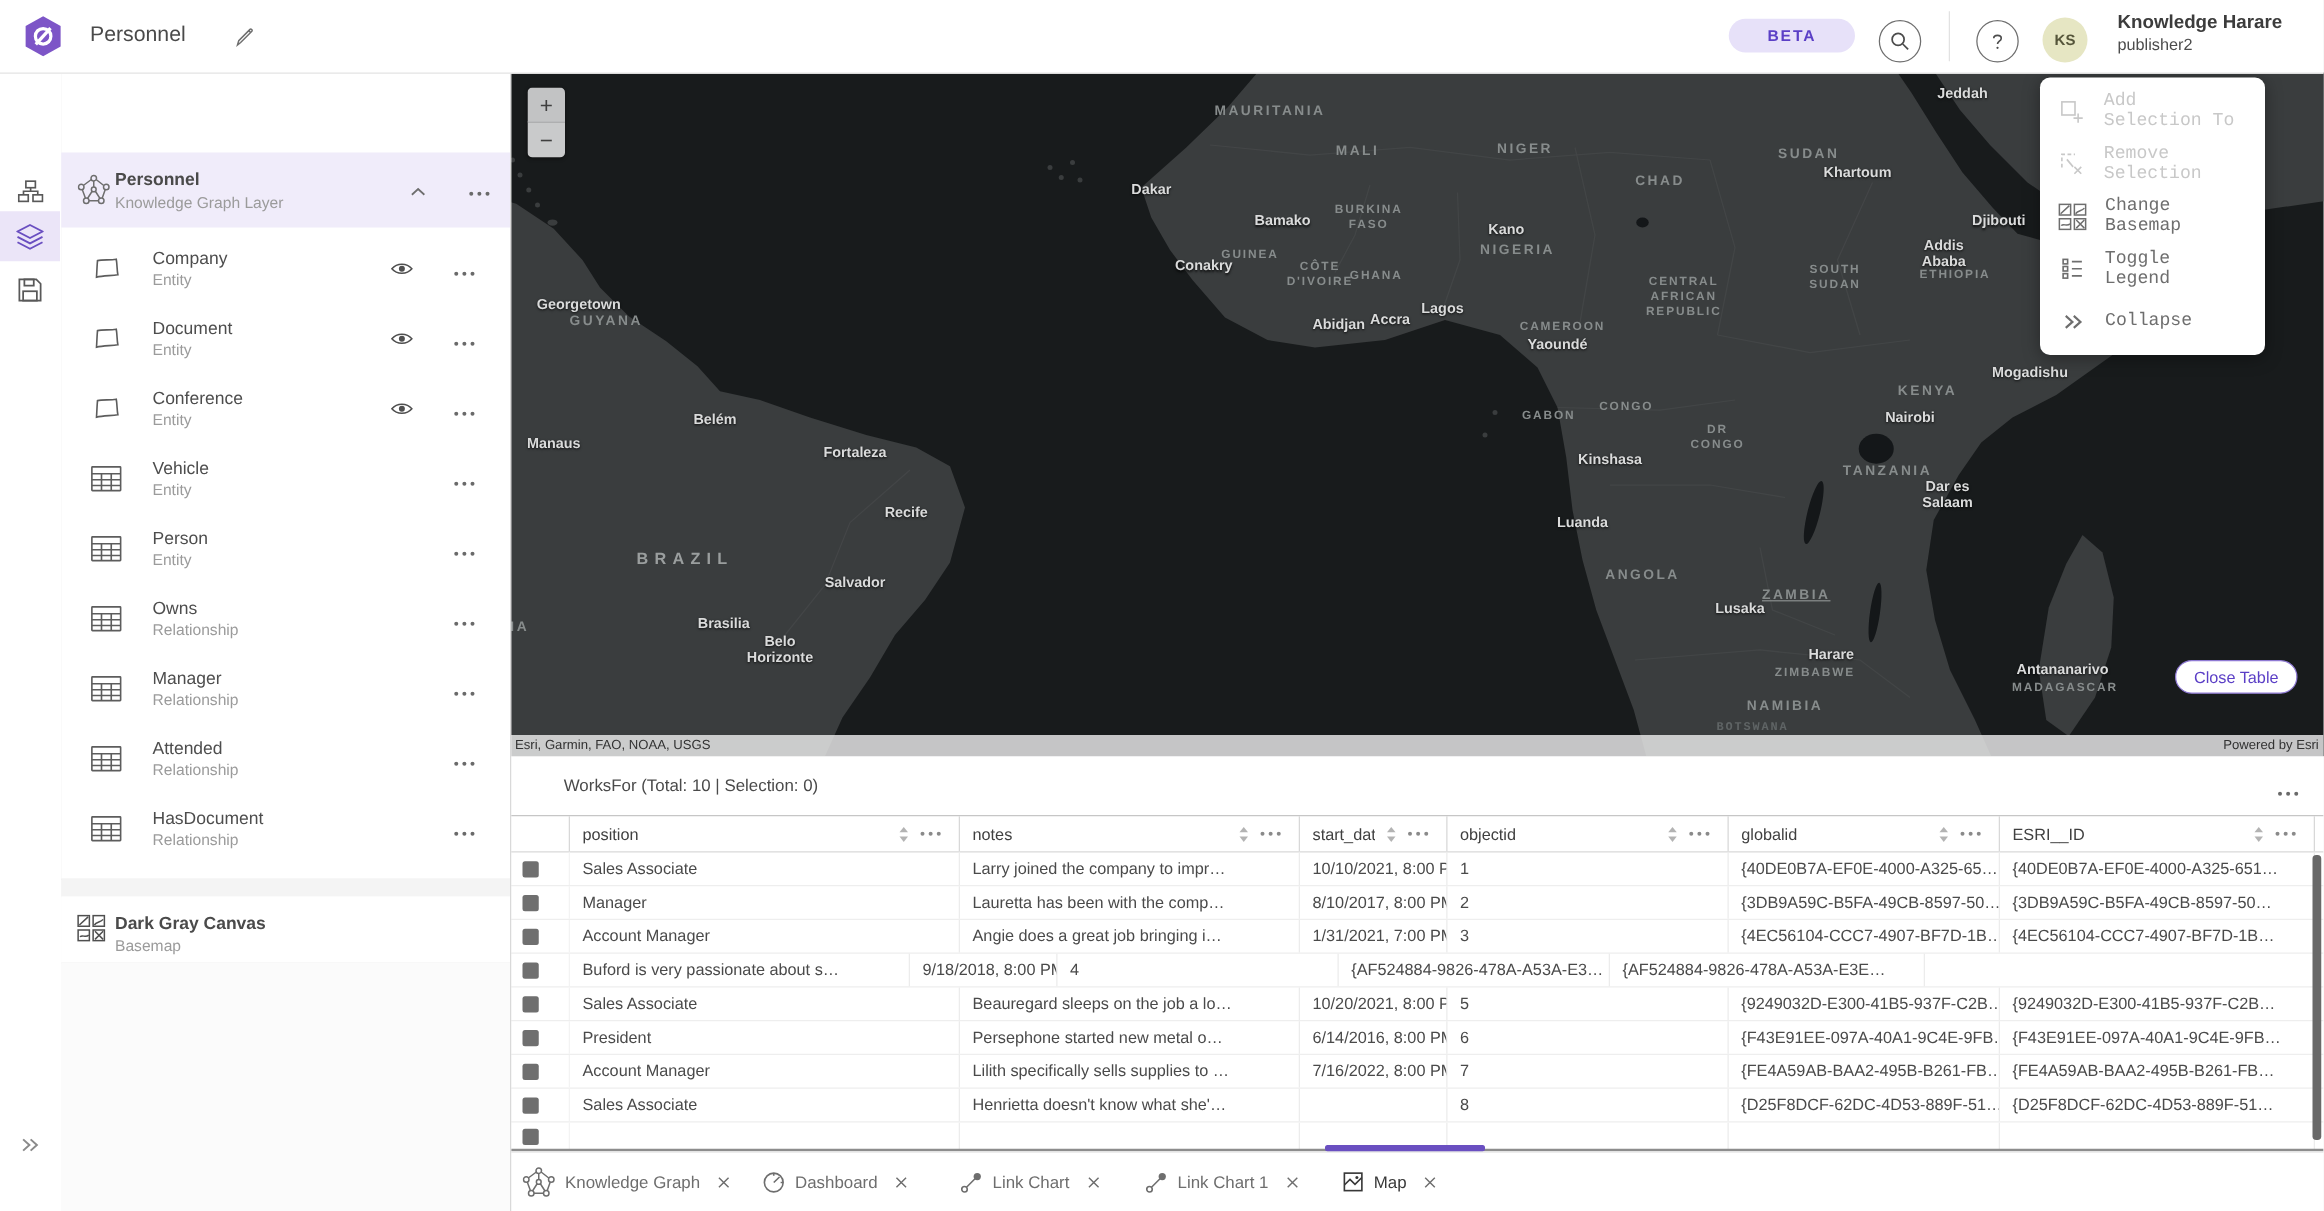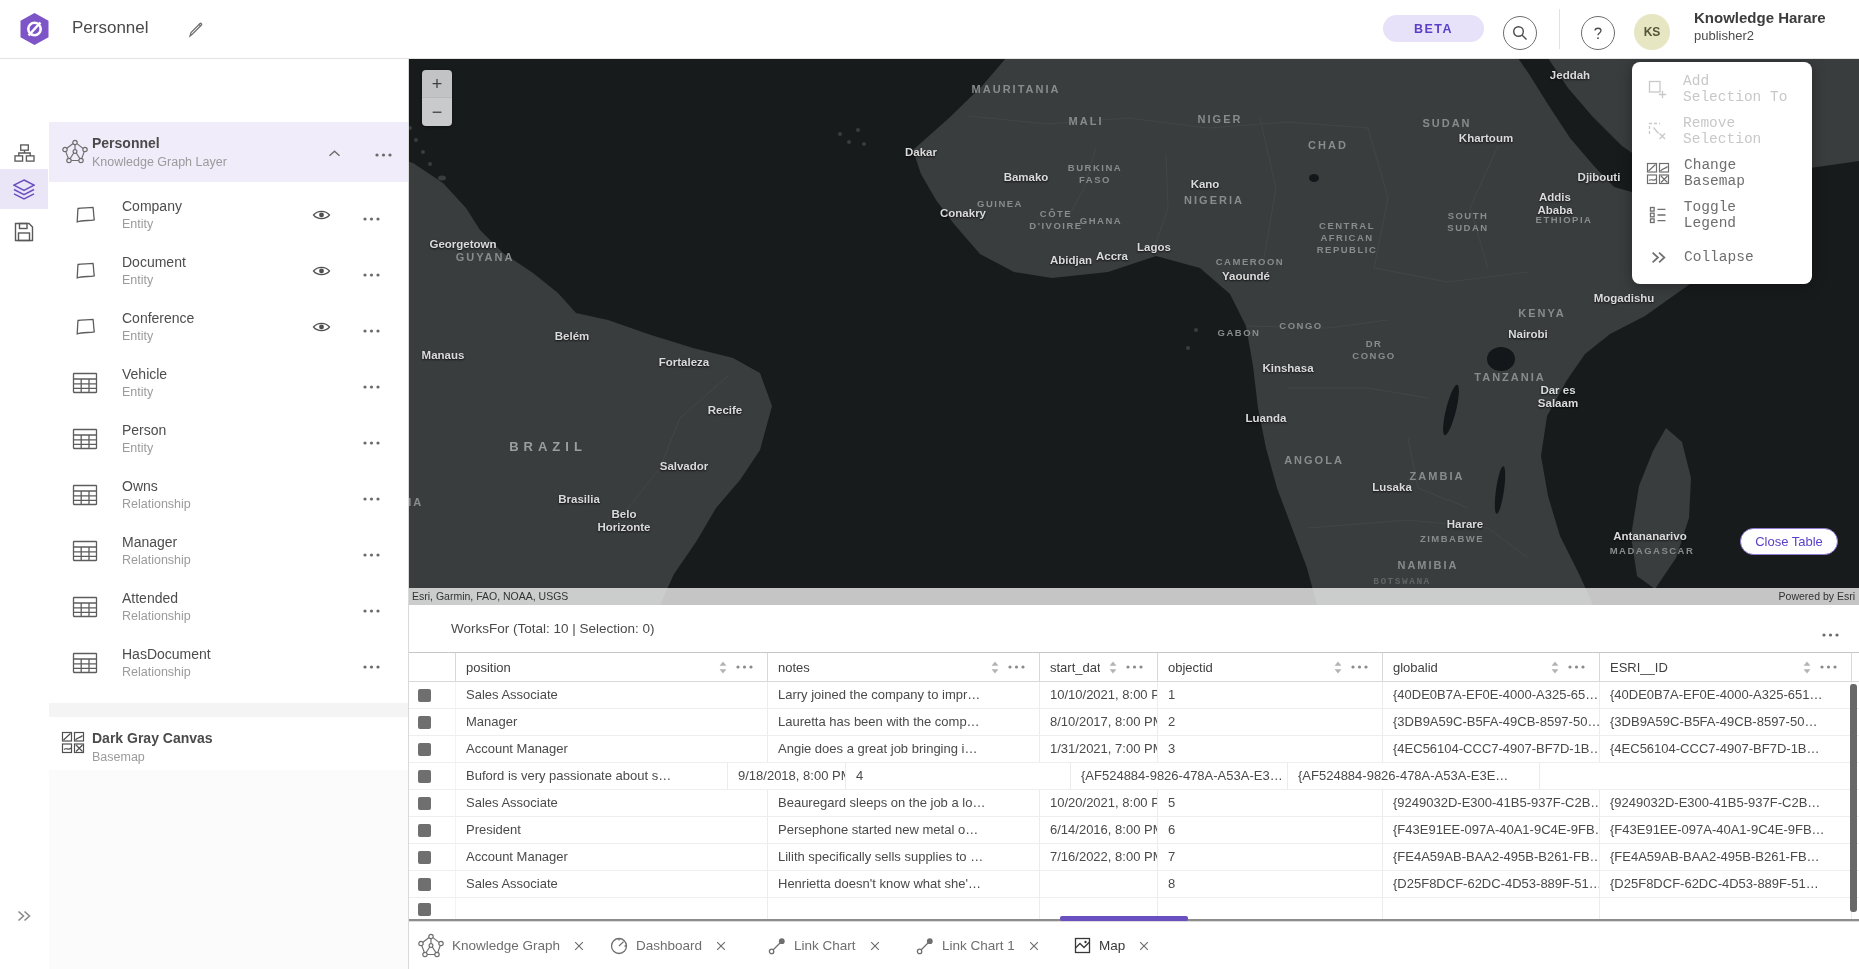--- a/index.html
+++ b/index.html
@@ -482,21 +482,21 @@
 SUDAN</span>
           <span class="country small" style="left: 1156px; top: 162px;">ETHIOPIA</span>
           <span class="country" style="left: 1134px; top: 256px;">KENYA</span>
           <span class="country small" style="left: 831px; top: 275px;">GABON</span>
           <span class="country small" style="left: 893px; top: 268px;">CONGO</span>
           <span class="country small" style="left: 966px; top: 292px;">DR
 CONGO</span>
           <span class="country" style="left: 1102px; top: 320px;">TANZANIA</span>
           <span class="country big" style="left: 140px; top: 389px;">BRAZIL</span>
           <span class="country" style="left: 906px; top: 403px;">ANGOLA</span>
-          <span class="country" style="left: 1029px; top: 419px;">ZAMBIA</span>
+          <span class="country" style="left: 1029px; top: 419px; text-decoration: underline;">ZAMBIA</span>
           <span class="country small" style="left: 1044px; top: 481px;">ZIMBABWE</span>
           <span class="country" style="left: 1020px; top: 508px;">NAMIBIA</span>
           <span class="country small" style="left: 1244px; top: 493px;">MADAGASCAR</span>
           <span class="country" style="left: -14px; top: 445px;">BOLIVIA</span>
           <span class="country small dim" style="left: 994px; top: 524px;">BOTSWANA</span>
           <span class="city" style="left: 1162px; top: 18px;">Jeddah</span>
           <span class="city" style="left: 513px; top: 95px;">Dakar</span>
           <span class="city" style="left: 1078px; top: 81px;">Khartoum</span>
           <span class="city" style="left: 618px; top: 120px;">Bamako</span>
           <span class="city" style="left: 797px; top: 127px;">Kano</span>

